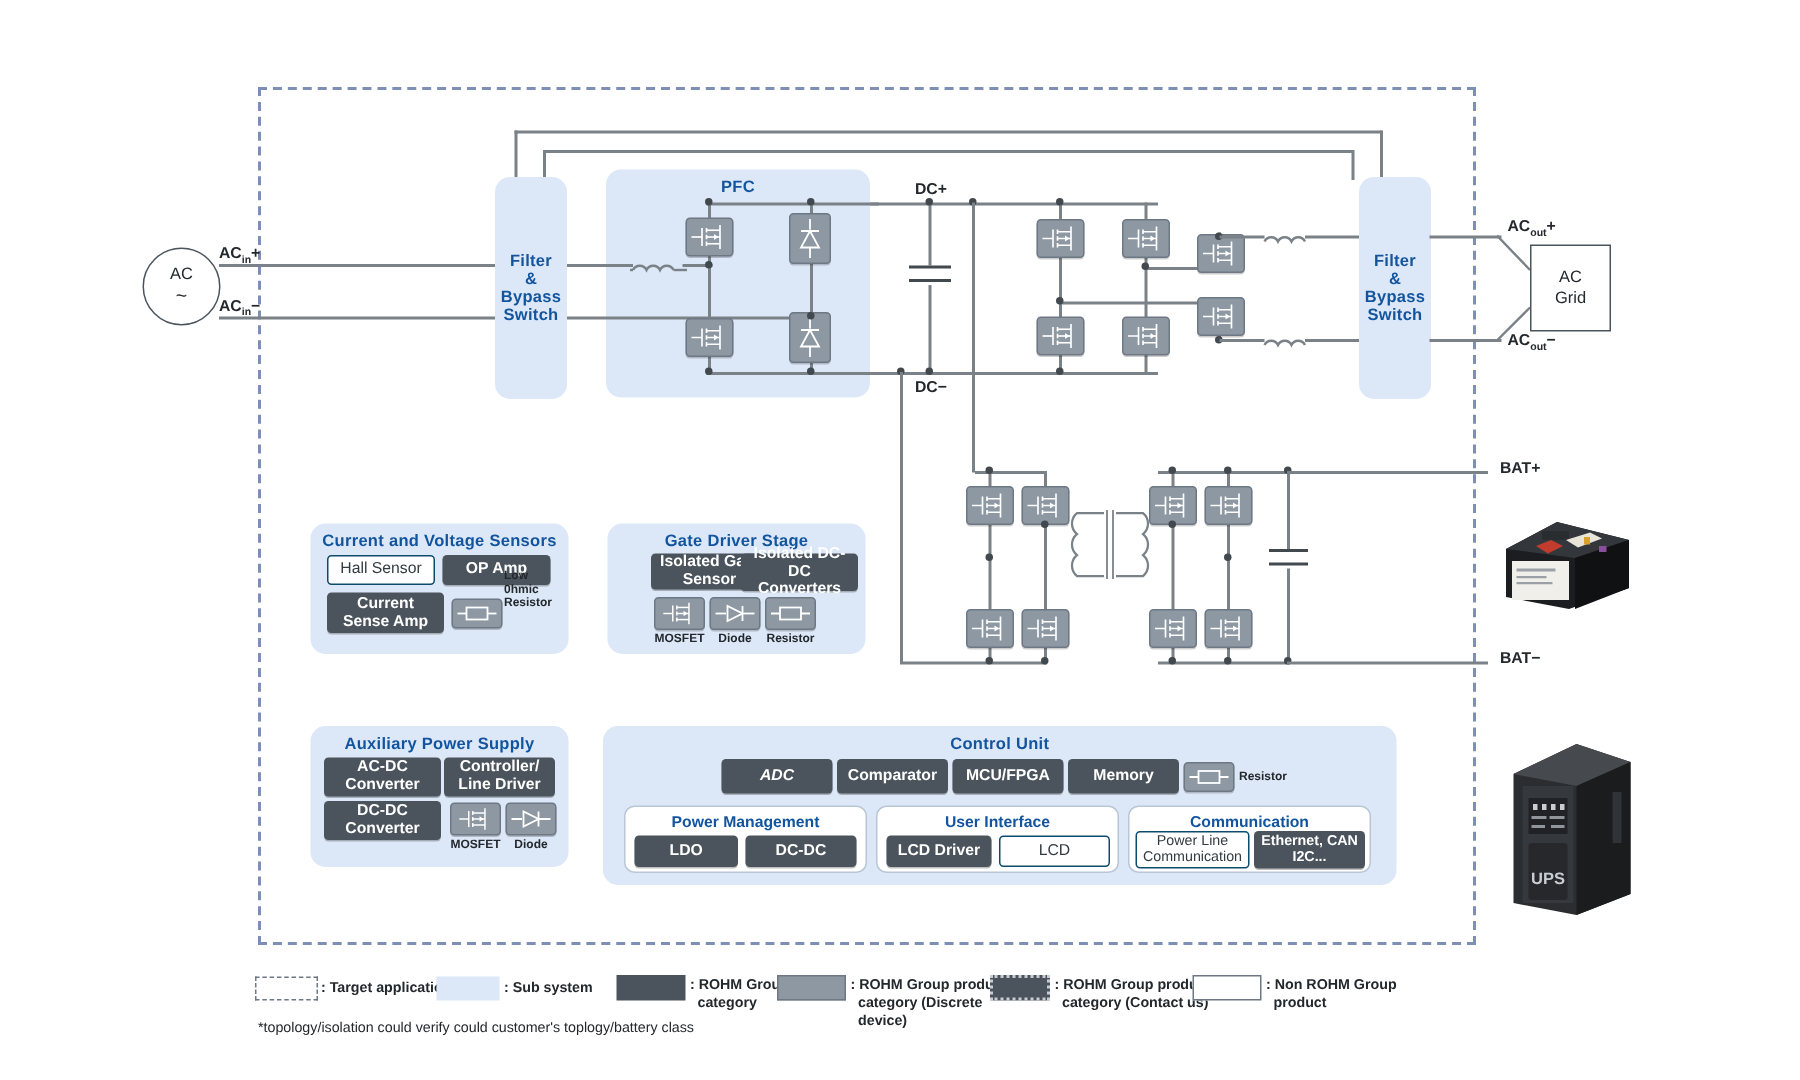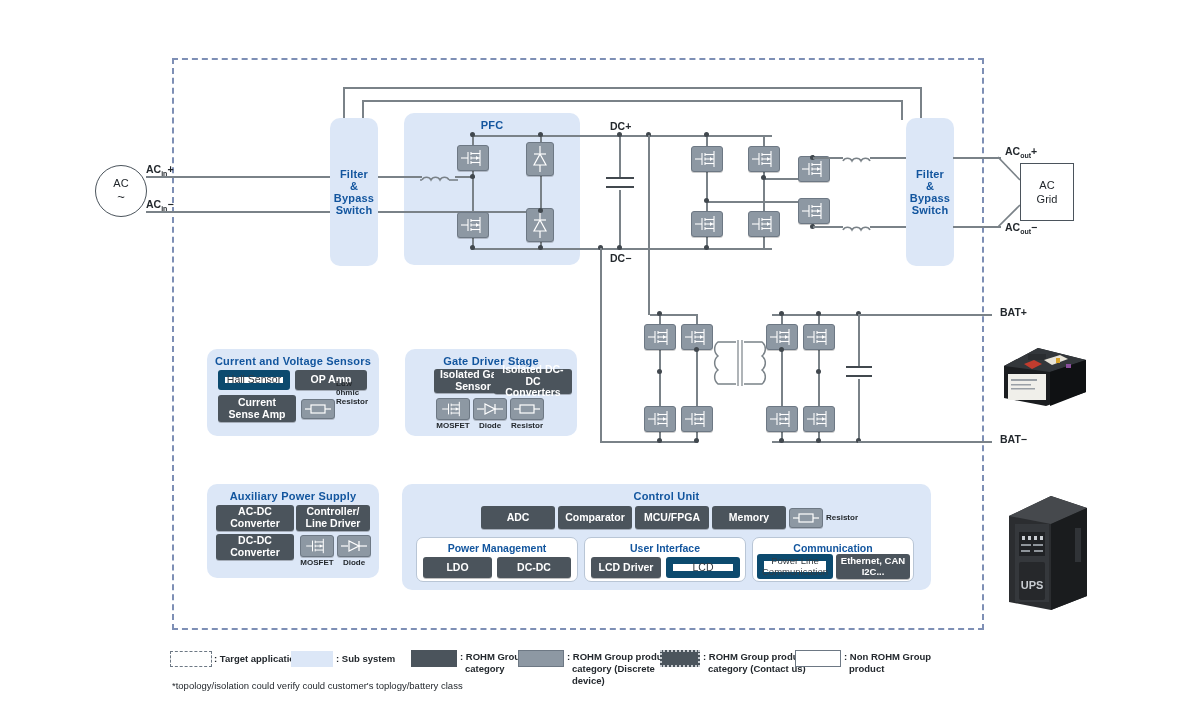--- a/index.html
+++ b/index.html
@@ -12,21 +12,21 @@
 
   
   .subsys{background:#dce7f7;border-radius:10px;}
   .subsys-title{color:#12559e;font-weight:bold;font-size:11px;text-align:center;letter-spacing:.2px;}
 
   
   .chip{background:#4b545c;color:#ffffff;border-radius:3px;font-weight:bold;font-size:10.5px;
         display:flex;align-items:center;justify-content:center;text-align:center;line-height:1.12;
         box-shadow:0 1px 0 rgba(0,0,0,.25);padding:0 2px;}
   
-  .chip-white{background:#ffffff;color:#333b42;border:7px solid #0c4a6e;border-radius:3px;
+  .chip-white{background:#ffffff;color:#333b42;border:1px solid #0c4a6e;border-radius:3px;
         font-size:10.5px;display:flex;align-items:center;justify-content:center;text-align:center;line-height:1.12;}
   
   .disc{background:#8d98a3;border:1px solid #6d7884;border-radius:3px;
         display:flex;align-items:center;justify-content:center;box-shadow:0 1px 0 rgba(0,0,0,.2);}
   .disc-label{font-size:8px;color:#23282d;font-weight:bold;text-align:center;line-height:1.15;}
 
   
   .groupbox{background:#ffffff;border:1px solid #b9c6d6;border-radius:7px;}
   .group-title{color:#12559e;font-weight:bold;font-size:10.5px;text-align:center;}
 
@@ -587,21 +587,21 @@
       <line x1="19" y1="2" x2="19" y2="12" stroke="#fff" stroke-width="1.2"></line>
       <line x1="19" y1="7" x2="27" y2="7" stroke="#fff" stroke-width="1.2"></line>
     </svg>
   </div>
   <div class="abs disc-label" style="left:295px;top:558px;width:44px;">MOSFET</div>
   <div class="abs disc-label" style="left:334px;top:558px;width:40px;">Diode</div>
 
   <div class="abs subsys" style="left:402px;top:484px;width:529px;height:106px;">
     <div class="subsys-title" style="margin-top:6px;">Control Unit</div>
   </div>
-  <div class="abs chip" style="left:481px;top:506px;width:74px;height:23px;">ADC</div>
+  <div class="abs chip" style="left:481px;top:506px;width:74px;height:23px;font-style:italic;">ADC</div>
   <div class="abs chip" style="left:558px;top:506px;width:74px;height:23px;">Comparator</div>
   <div class="abs chip" style="left:635px;top:506px;width:74px;height:23px;">MCU/FPGA</div>
   <div class="abs chip" style="left:712px;top:506px;width:74px;height:23px;">Memory</div>
   <div class="abs disc" style="left:789px;top:508px;width:34px;height:20px;">
     <svg width="28" height="14" viewBox="0 0 28 14">
       <line x1="1" y1="7" x2="7" y2="7" stroke="#fff" stroke-width="1.2"></line>
       <rect x="7" y="3" width="14" height="8" fill="none" stroke="#fff" stroke-width="1.2"></rect>
       <line x1="21" y1="7" x2="27" y2="7" stroke="#fff" stroke-width="1.2"></line>
     </svg>
   </div>

